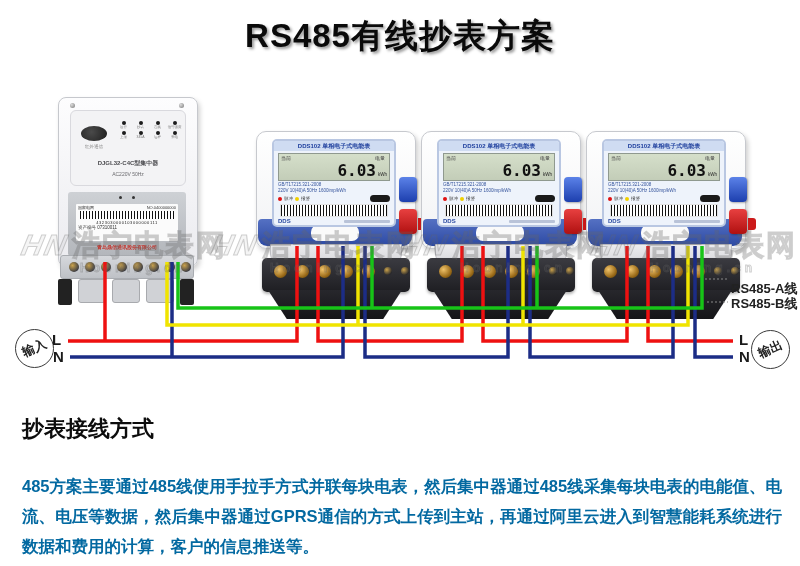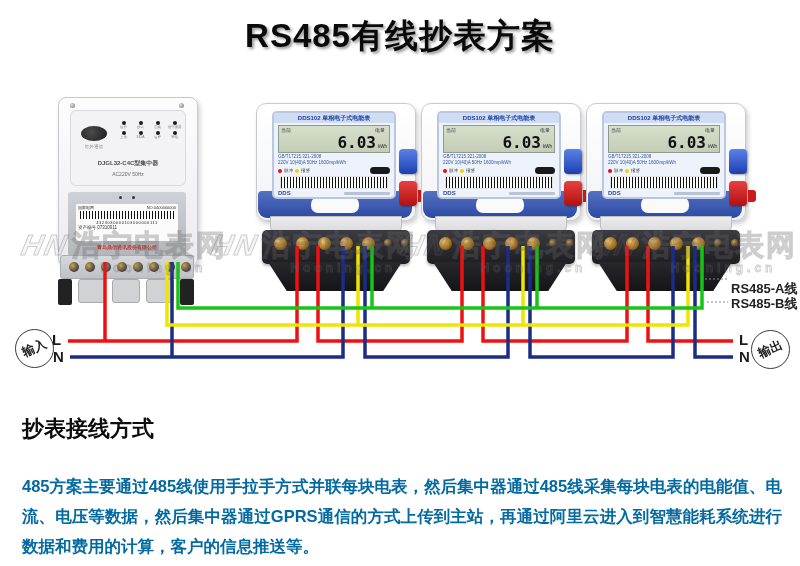--- a/index.html
+++ b/index.html
@@ -40,21 +40,21 @@
   .c-company{left:0;top:52px;width:118px;text-align:center;font-size:5px;color:#c03028;font-weight:bold;}
   .c-term{left:2px;top:158px;width:134px;height:24px;background:linear-gradient(#d6d8dc,#bec1c6);
           border:1px solid #a9acb1;border-radius:3px;display:flex;align-items:center;gap:6px;padding-left:8px;box-sizing:border-box;}
   .scr-dk{width:10px;height:10px;border-radius:50%;background:radial-gradient(circle at 35% 35%,#caa24c,#3d3d42 72%);}
   .c-foot{left:0;top:182px;width:138px;height:28px;}
   .c-end{width:14px;height:26px;background:#222;border-radius:2px;}
   .c-block{width:26px;height:22px;background:#d0d2d6;border:1px solid #a8aaae;border-radius:3px;}
   .c-footrow{display:flex;gap:6px;align-items:flex-start;}
 
   
-  .meter-slot{width:172px;height:195px;z-index:2;}
+  .meter-slot{width:172px;height:195px;z-index:2;margin-top:28px;}
   .m-body{position:absolute;left:0;top:0;width:158px;height:116px;background:linear-gradient(#ffffff,#f1f2f4);
           border:1px solid #c7c9ce;border-radius:10px;box-shadow:2px 3px 5px rgba(0,0,0,.2);}
   .m-panel{position:absolute;left:16px;top:8px;width:124px;height:88px;background:#eef3fb;border:2px solid #b9c7e2;border-radius:5px;box-sizing:border-box;}
   .m-head{height:10px;background:#cfdcf2;color:#1d3e9d;font-size:6px;font-weight:bold;text-align:center;line-height:10px;
           border-radius:3px 3px 0 0;white-space:nowrap;overflow:hidden;}
   .m-lcd{position:relative;margin:2px 4px 1px;height:26px;background:linear-gradient(#d5dfca,#c3cdb8);border:1px solid #8f998f;}
   .m-lcd-l{position:absolute;left:2px;top:1px;font-size:5px;color:#444;}
   .m-lcd-r{position:absolute;right:4px;top:1px;font-size:5px;color:#444;}
   .m-lcd-v{position:absolute;right:13px;bottom:0;font-size:16px;font-weight:bold;color:#111;font-family:"DejaVu Sans Mono","Liberation Mono",monospace;}
   .m-lcd-u{position:absolute;right:2px;bottom:3px;font-size:4.5px;color:#222;}
@@ -90,21 +90,21 @@
   .rs-label{font-size:13px;font-weight:600;color:#222;z-index:6;white-space:nowrap;}
   .cap-box{border:1px solid #9a9a9a;background:#fff;font-size:13px;font-weight:bold;color:#1a1a1a;
            text-align:center;line-height:23px;z-index:6;}
 
   
   .wm{z-index:8;opacity:.5;pointer-events:none;}
   .wm-row1{font-size:29px;font-weight:bold;letter-spacing:2px;white-space:nowrap;
            color:rgba(130,130,130,.15);-webkit-text-stroke:1.1px rgba(100,100,100,.6);}
   .wm-logo{font-style:italic;transform:skewX(-12deg);display:inline-block;margin-right:4px;}
   .wm-row2{margin:-5px 0 16px 58px;font-size:12px;font-weight:bold;letter-spacing:4px;
-           color:rgba(130,130,130,.15);text-align:center;-webkit-text-stroke:.9px rgba(100,100,100,.6);}
+           color:rgba(130,130,130,.15);-webkit-text-stroke:.9px rgba(100,100,100,.6);}
 
   
   #article{left:22px;top:414px;width:760px;z-index:3;}
   #article h2{margin:0 0 27px;font-size:22px;font-weight:800;color:#0c0c0c;}
   #article p{margin:0;font-size:16.5px;line-height:30px;font-weight:600;color:#0369a1;text-align:justify;}
 </style>
 </head>
 <body>
 
 <div id="stage">

